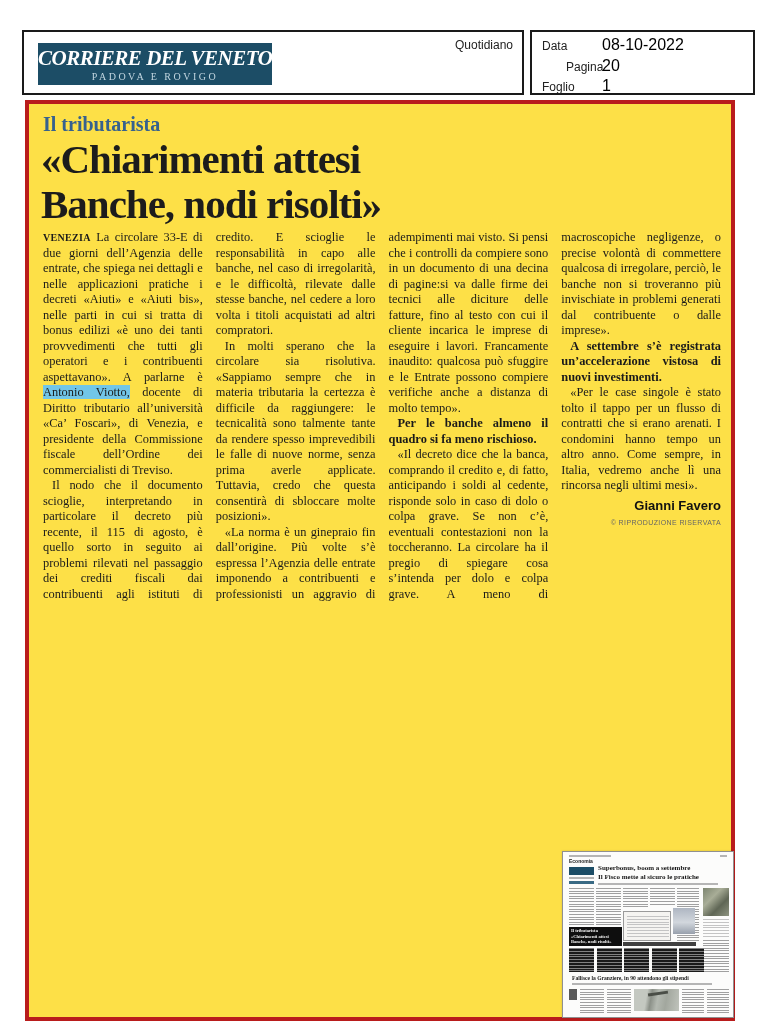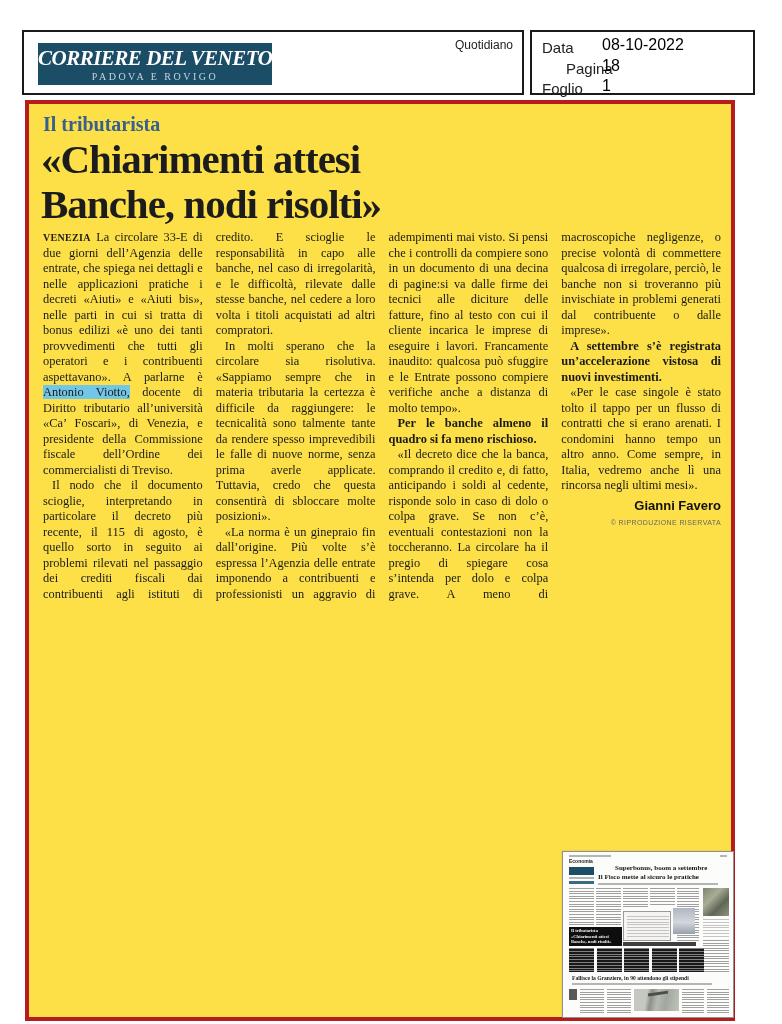--- a/index.html
+++ b/index.html
@@ -6,21 +6,21 @@
   #page{position:relative;width:782px;height:1024px;background:#fff;font-family:"Liberation Sans",sans-serif;color:#1a1a1a;overflow:hidden;}
 
   
   .hbox{position:absolute;border:2px solid #1a1a1a;background:#fff;box-sizing:border-box;}
   #header-left{left:22px;top:30px;width:502px;height:65px;}
   #header-right{left:530px;top:30px;width:225px;height:65px;}
   #masthead{position:absolute;left:14px;top:11px;width:234px;height:42px;background:#1c4d66;text-align:center;box-sizing:border-box;padding-top:5px;}
   #masthead .t1{font-family:"Liberation Serif",serif;font-style:italic;font-weight:bold;color:#fff;font-size:21px;line-height:21px;letter-spacing:-0.5px;white-space:nowrap;}
   #masthead .t2{font-family:"Liberation Serif",serif;color:#c2d6e0;font-size:10px;letter-spacing:2.5px;margin-top:2px;}
   #quotidiano{position:absolute;right:9px;top:6px;font-size:12px;color:#222;}
-  .meta-row{position:absolute;left:10px;font-size:15px;color:#222;}
+  .meta-row{position:absolute;left:10px;font-size:12px;color:#222;}
   .meta-val{position:absolute;left:70px;font-size:16px;color:#000000;}
 
   
   #main-box{position:absolute;left:25px;top:100px;width:710px;height:921px;border:4px solid #b91c1c;background:#fde047;box-sizing:border-box;}
   #kicker{position:absolute;left:14px;top:9px;font-family:"Liberation Serif",serif;font-weight:bold;font-size:20px;color:#36618e;}
   #headline{position:absolute;left:12px;top:33px;font-family:"Liberation Serif",serif;font-weight:bold;font-size:41px;line-height:45px;letter-spacing:-1px;color:#1c1c1c;}
 
   #columns{position:absolute;left:14px;top:126px;width:678px;height:372px;
     column-count:4;column-gap:13px;column-fill:auto;
     font-family:"Liberation Serif",serif;font-size:12.4px;line-height:15.5px;
@@ -64,21 +64,21 @@
       <div class="t1">CORRIERE DEL VENETO</div>
       <div class="t2">PADOVA E ROVIGO</div>
     </div>
     <div id="quotidiano">Quotidiano</div>
   </div>
 
   <div id="header-right" class="hbox">
     <div class="meta-row" style="top:7px;">Data</div>
     <div class="meta-val" style="top:4px;">08-10-2022</div>
     <div class="meta-row" style="top:28px;padding-left:24px;">Pagina</div>
-    <div class="meta-val" style="top:25px;">18</div>
+    <div class="meta-val" style="top:25px;">20</div>
     <div class="meta-row" style="top:48px;">Foglio</div>
     <div class="meta-val" style="top:45px;">1</div>
   </div>
 
   <div id="main-box">
     <div id="kicker">Il tributarista</div>
     <div id="headline">
       <div>«Chiarimenti attesi</div>
       <div>Banche, nodi risolti»</div>
     </div>
@@ -100,21 +100,21 @@
 
     <div id="mini-page">
       <div class="abs bar" style="left:6px;top:3px;width:42px;height:2px;"></div>
       <div class="abs bar" style="right:6px;top:3px;width:7px;height:2px;"></div>
       <div class="abs" id="mini-economia" style="left:6px;top:6px;">Economia</div>
 
       <div class="abs" id="mini-logo" style="left:6px;top:15px;width:25px;height:8px;"></div>
       <div class="abs bar" style="left:6px;top:25px;width:25px;height:2px;"></div>
       <div class="abs bar" style="left:6px;top:29px;width:25px;height:3px;background:#3a6a84;"></div>
 
-      <div class="abs mini-head" style="left:52px;top:12px;">Superbonus, boom a settembre</div>
+      <div class="abs mini-head" style="left:35px;top:12px;">Superbonus, boom a settembre</div>
       <div class="abs mini-head" style="left:35px;top:21px;">Il Fisco mette al sicuro le pratiche</div>
       <div class="abs bar" style="left:35px;top:31px;width:120px;height:2px;"></div>
 
       <div class="abs mtx" style="left:6px;top:36px;width:25px;height:39px;"></div>
       <div class="abs mtx" style="left:33px;top:36px;width:25px;height:39px;"></div>
       <div class="abs mtx" style="left:60px;top:36px;width:25px;height:21px;"></div>
       <div class="abs mtx" style="left:87px;top:36px;width:25px;height:18px;"></div>
       <div class="abs mtx" style="left:114px;top:36px;width:22px;height:54px;"></div>
       <div class="abs" id="mini-photo-tr" style="left:140px;top:36px;width:26px;height:28px;"></div>
       <div class="abs mtx-light" style="left:140px;top:67px;width:26px;height:18px;"></div>

